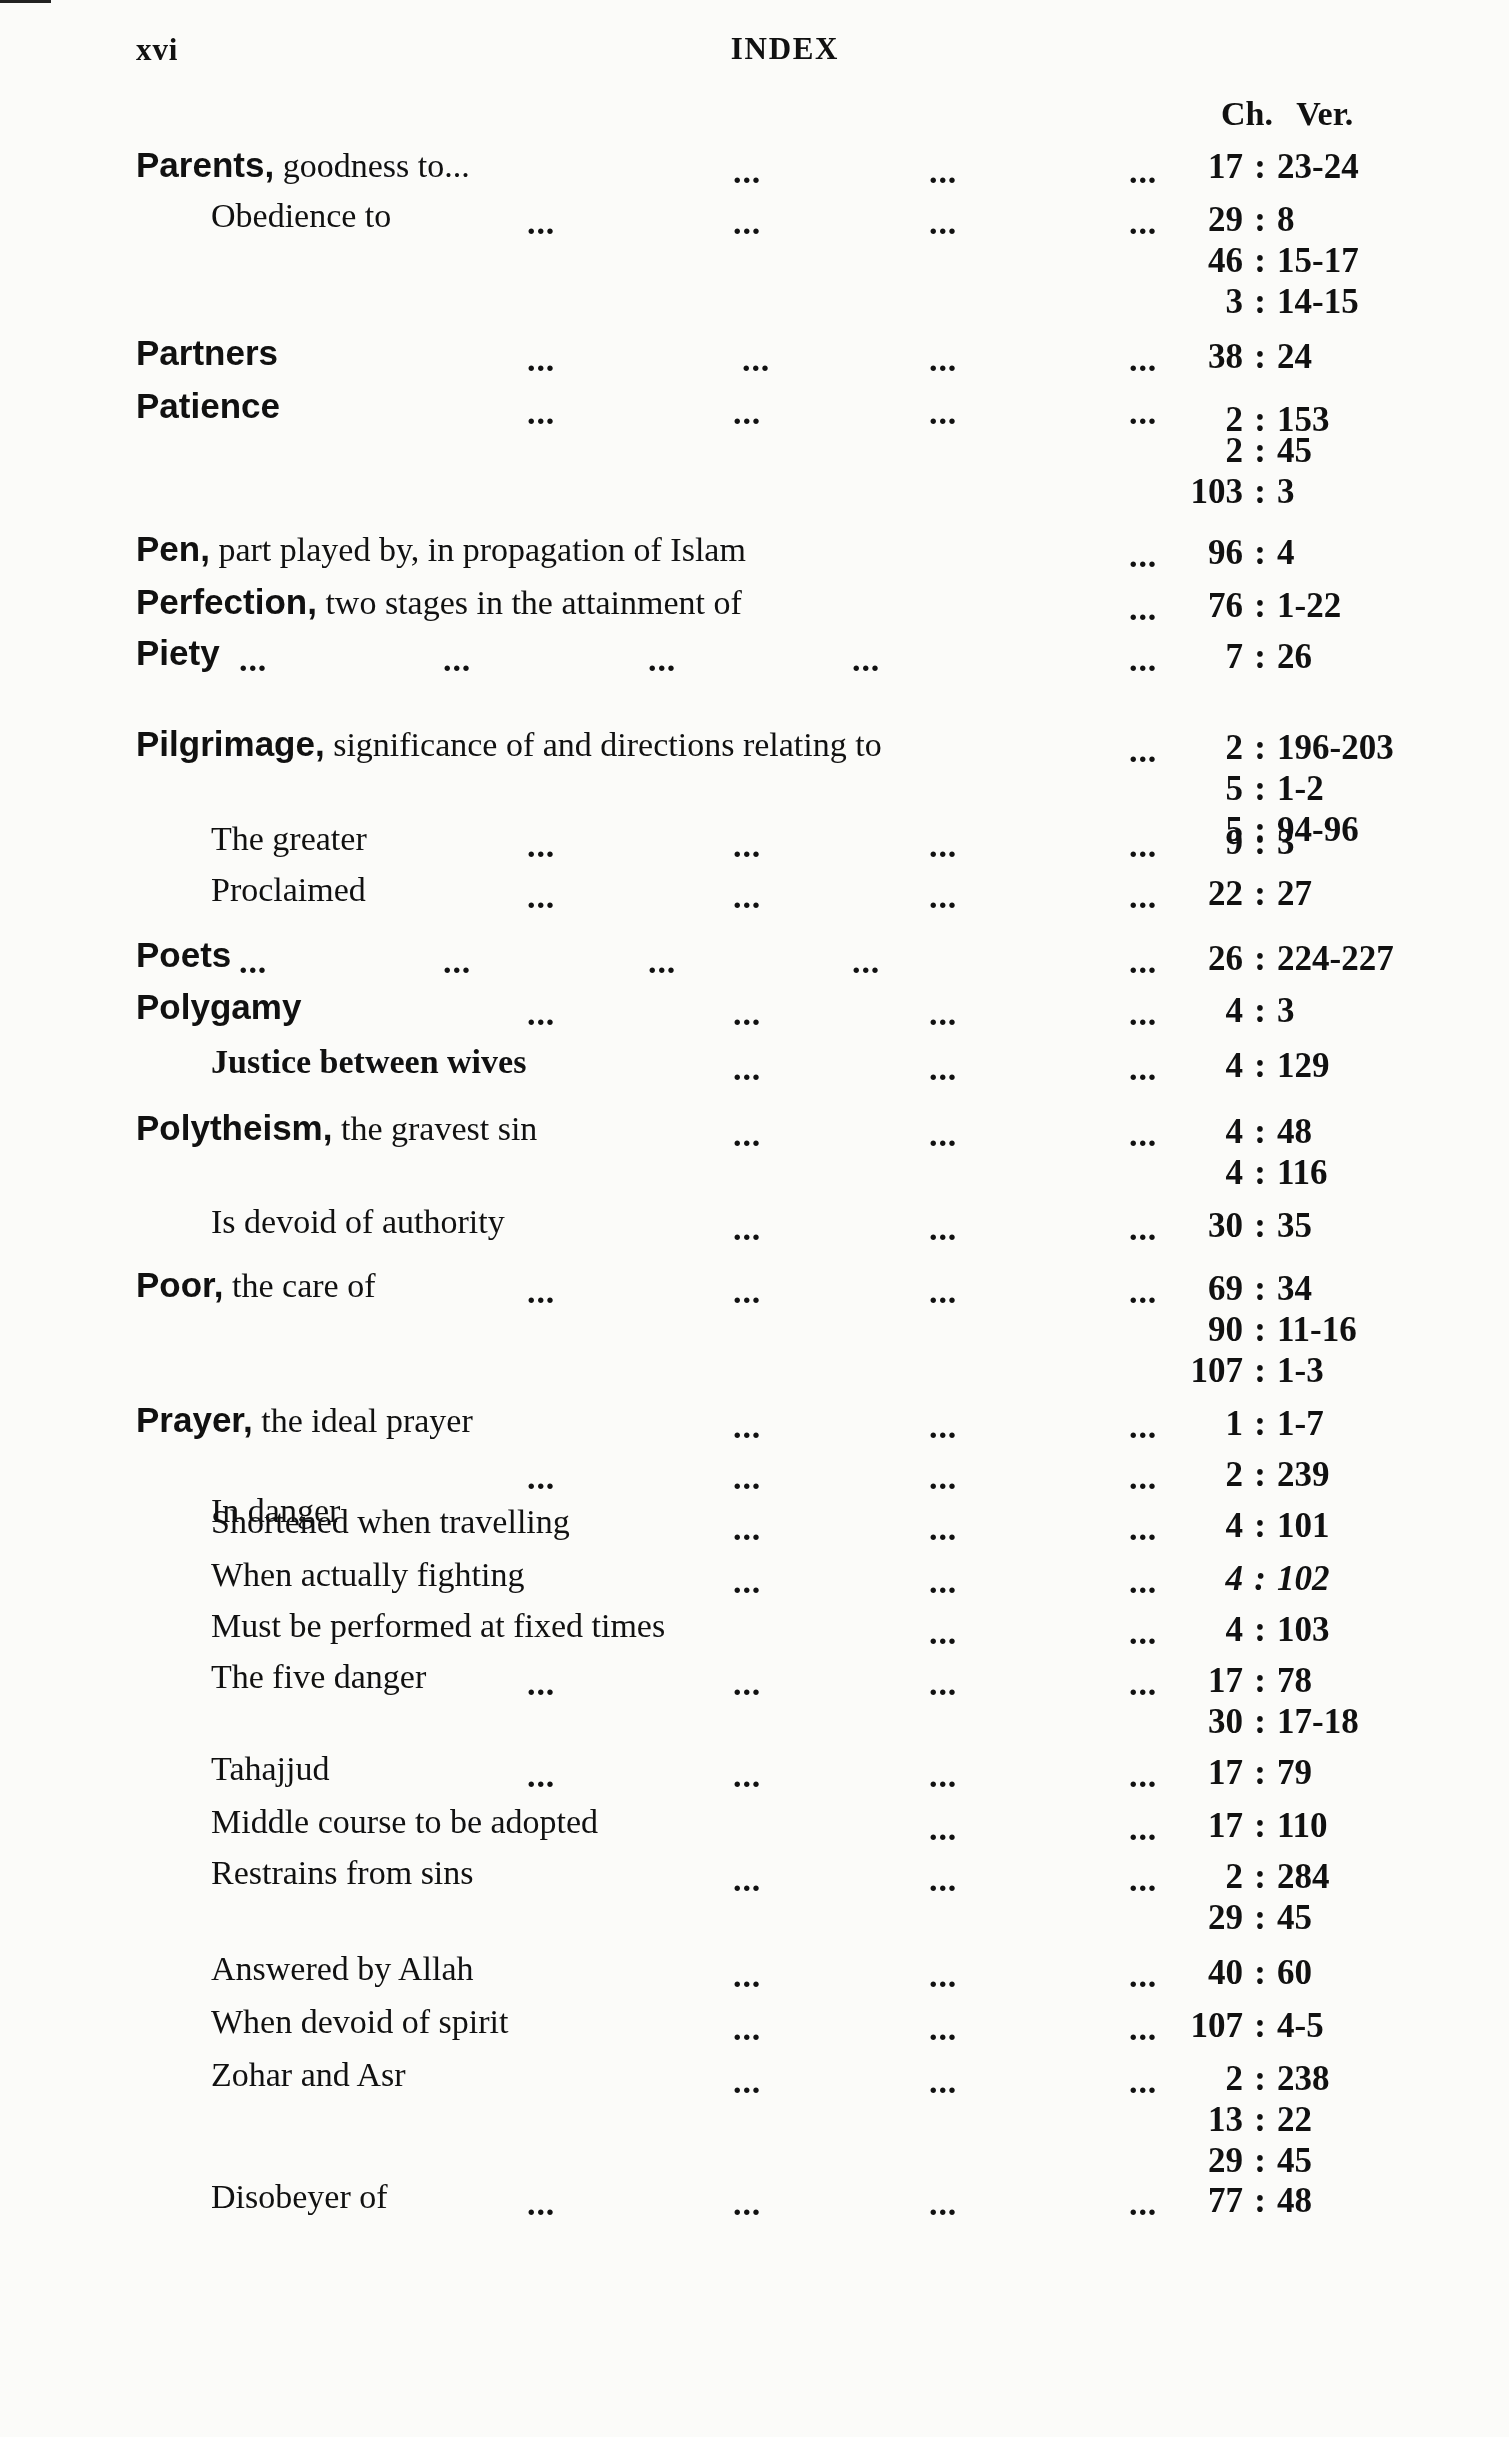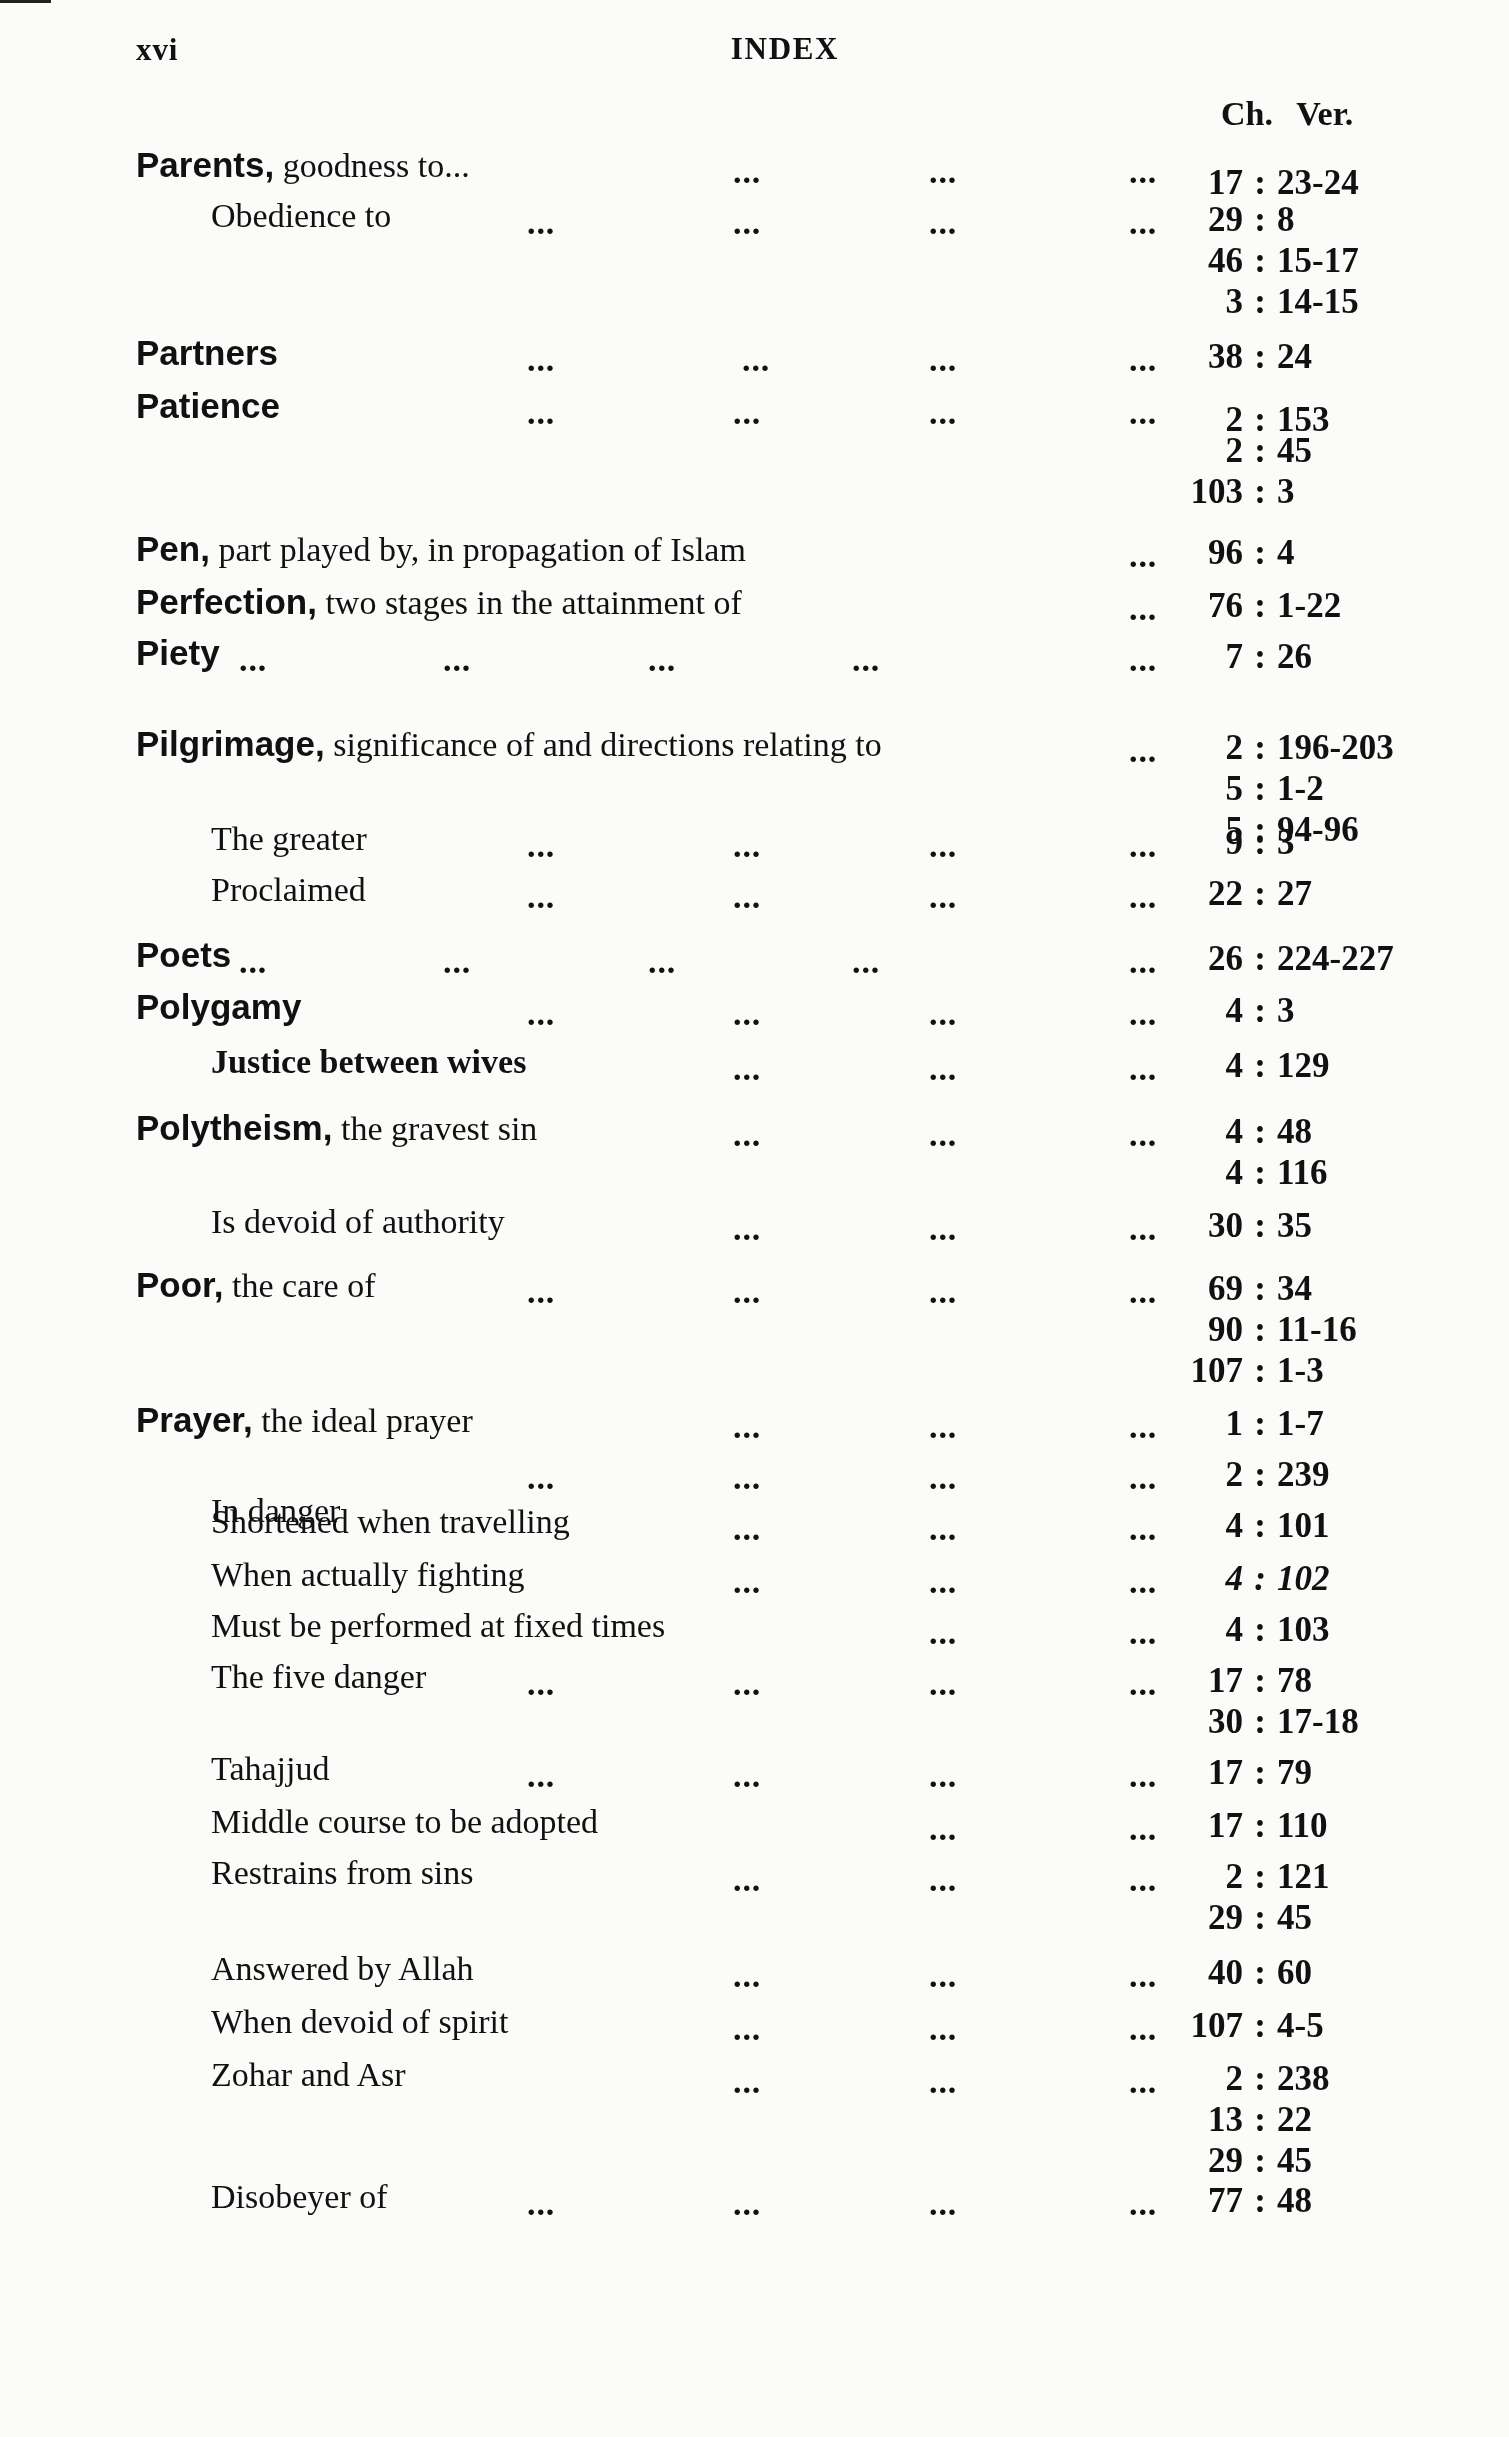--- a/index.html
+++ b/index.html
@@ -33,21 +33,21 @@
   <span>Ch.</span>
   <span>Ver.</span>
 </div>
 
 <div id="index-list">
     <div class="row" style="top: 143px;">
       <div class="term" style="left: 136px;"><span class="head">Parents,</span><span class="rest"> goodness to...</span></div>
       <span class="dots" style="left: 733px;">...</span>
       <span class="dots" style="left: 929px;">...</span>
       <span class="dots" style="left: 1129px;">...</span>
-      <div class="ref" style="top: 19px;"><span class="ch">17</span><span class="sep">:</span><span class="ver">23-24</span></div>
+      <div class="ref" style="top: 3px;"><span class="ch">17</span><span class="sep">:</span><span class="ver">23-24</span></div>
     </div>
     <div class="row" style="top: 194px;">
       <div class="term" style="left: 211px;"><span class="rest">Obedience to</span></div>
       <span class="dots" style="left: 527px;">...</span>
       <span class="dots" style="left: 733px;">...</span>
       <span class="dots" style="left: 929px;">...</span>
       <span class="dots" style="left: 1129px;">...</span>
       <div class="ref" style="top: 5.1px;"><span class="ch">29</span><span class="sep">:</span><span class="ver">8</span></div>
       <div class="ref" style="top: 46px;"><span class="ch">46</span><span class="sep">:</span><span class="ver">15-17</span></div>
       <div class="ref" style="top: 87px;"><span class="ch">3</span><span class="sep">:</span><span class="ver">14-15</span></div>
@@ -217,21 +217,21 @@
       <div class="term" style="left: 211px;"><span class="rest">Middle course to be adopted</span></div>
       <span class="dots" style="left: 929px;">...</span>
       <span class="dots" style="left: 1129px;">...</span>
       <div class="ref" style="top: 5.1px;"><span class="ch">17</span><span class="sep">:</span><span class="ver">110</span></div>
     </div>
     <div class="row" style="top: 1851px;">
       <div class="term" style="left: 211px;"><span class="rest">Restrains from sins</span></div>
       <span class="dots" style="left: 733px;">...</span>
       <span class="dots" style="left: 929px;">...</span>
       <span class="dots" style="left: 1129px;">...</span>
-      <div class="ref" style="top: 5.1px;"><span class="ch">2</span><span class="sep">:</span><span class="ver">121</span></div>
+      <div class="ref" style="top: 5.1px;"><span class="ch">2</span><span class="sep">:</span><span class="ver">284</span></div>
       <div class="ref" style="top: 46px;"><span class="ch">29</span><span class="sep">:</span><span class="ver">45</span></div>
     </div>
     <div class="row" style="top: 1947px;">
       <div class="term" style="left: 211px;"><span class="rest">Answered by Allah</span></div>
       <span class="dots" style="left: 733px;">...</span>
       <span class="dots" style="left: 929px;">...</span>
       <span class="dots" style="left: 1129px;">...</span>
       <div class="ref" style="top: 5.1px;"><span class="ch">40</span><span class="sep">:</span><span class="ver">60</span></div>
     </div>
     <div class="row" style="top: 2000px;">

